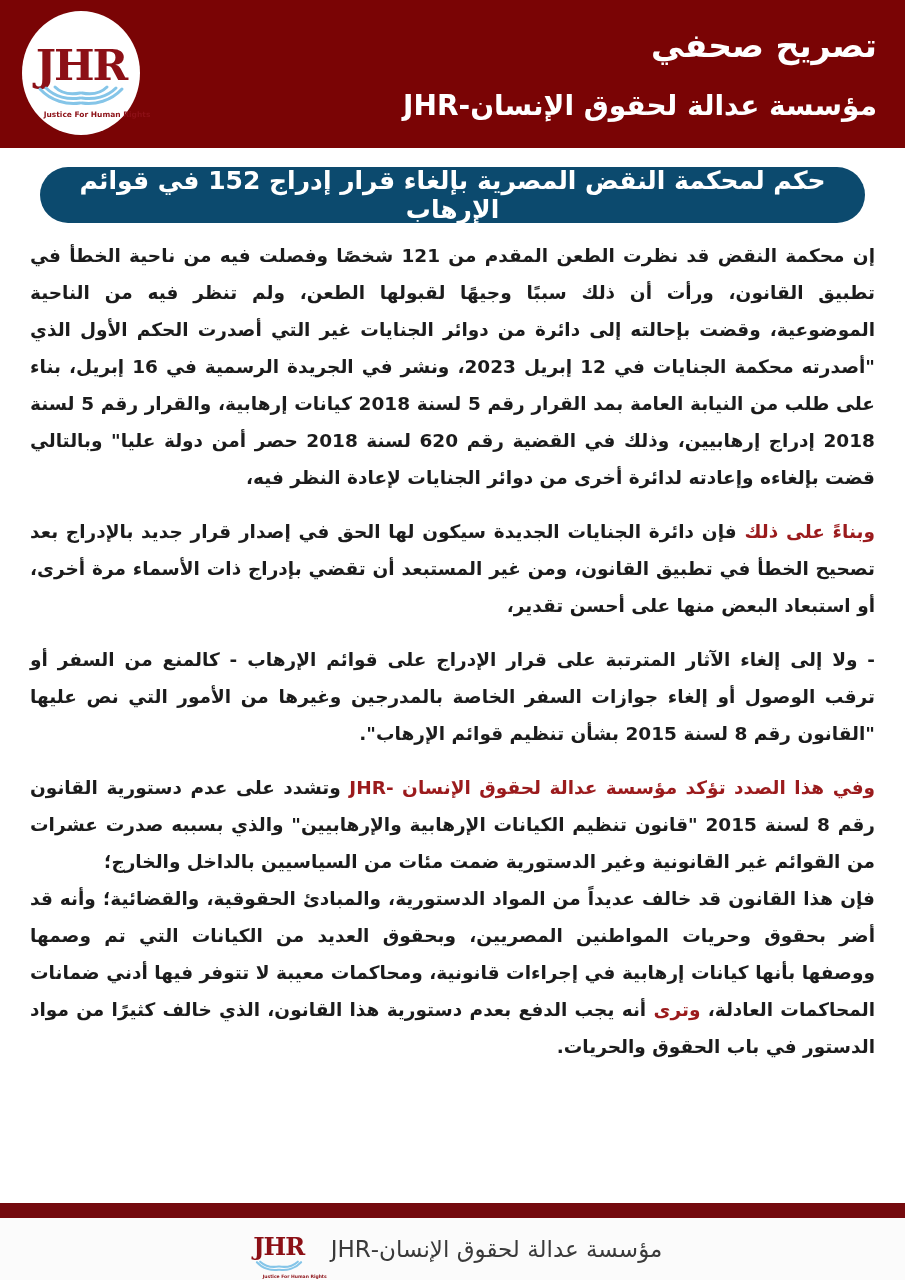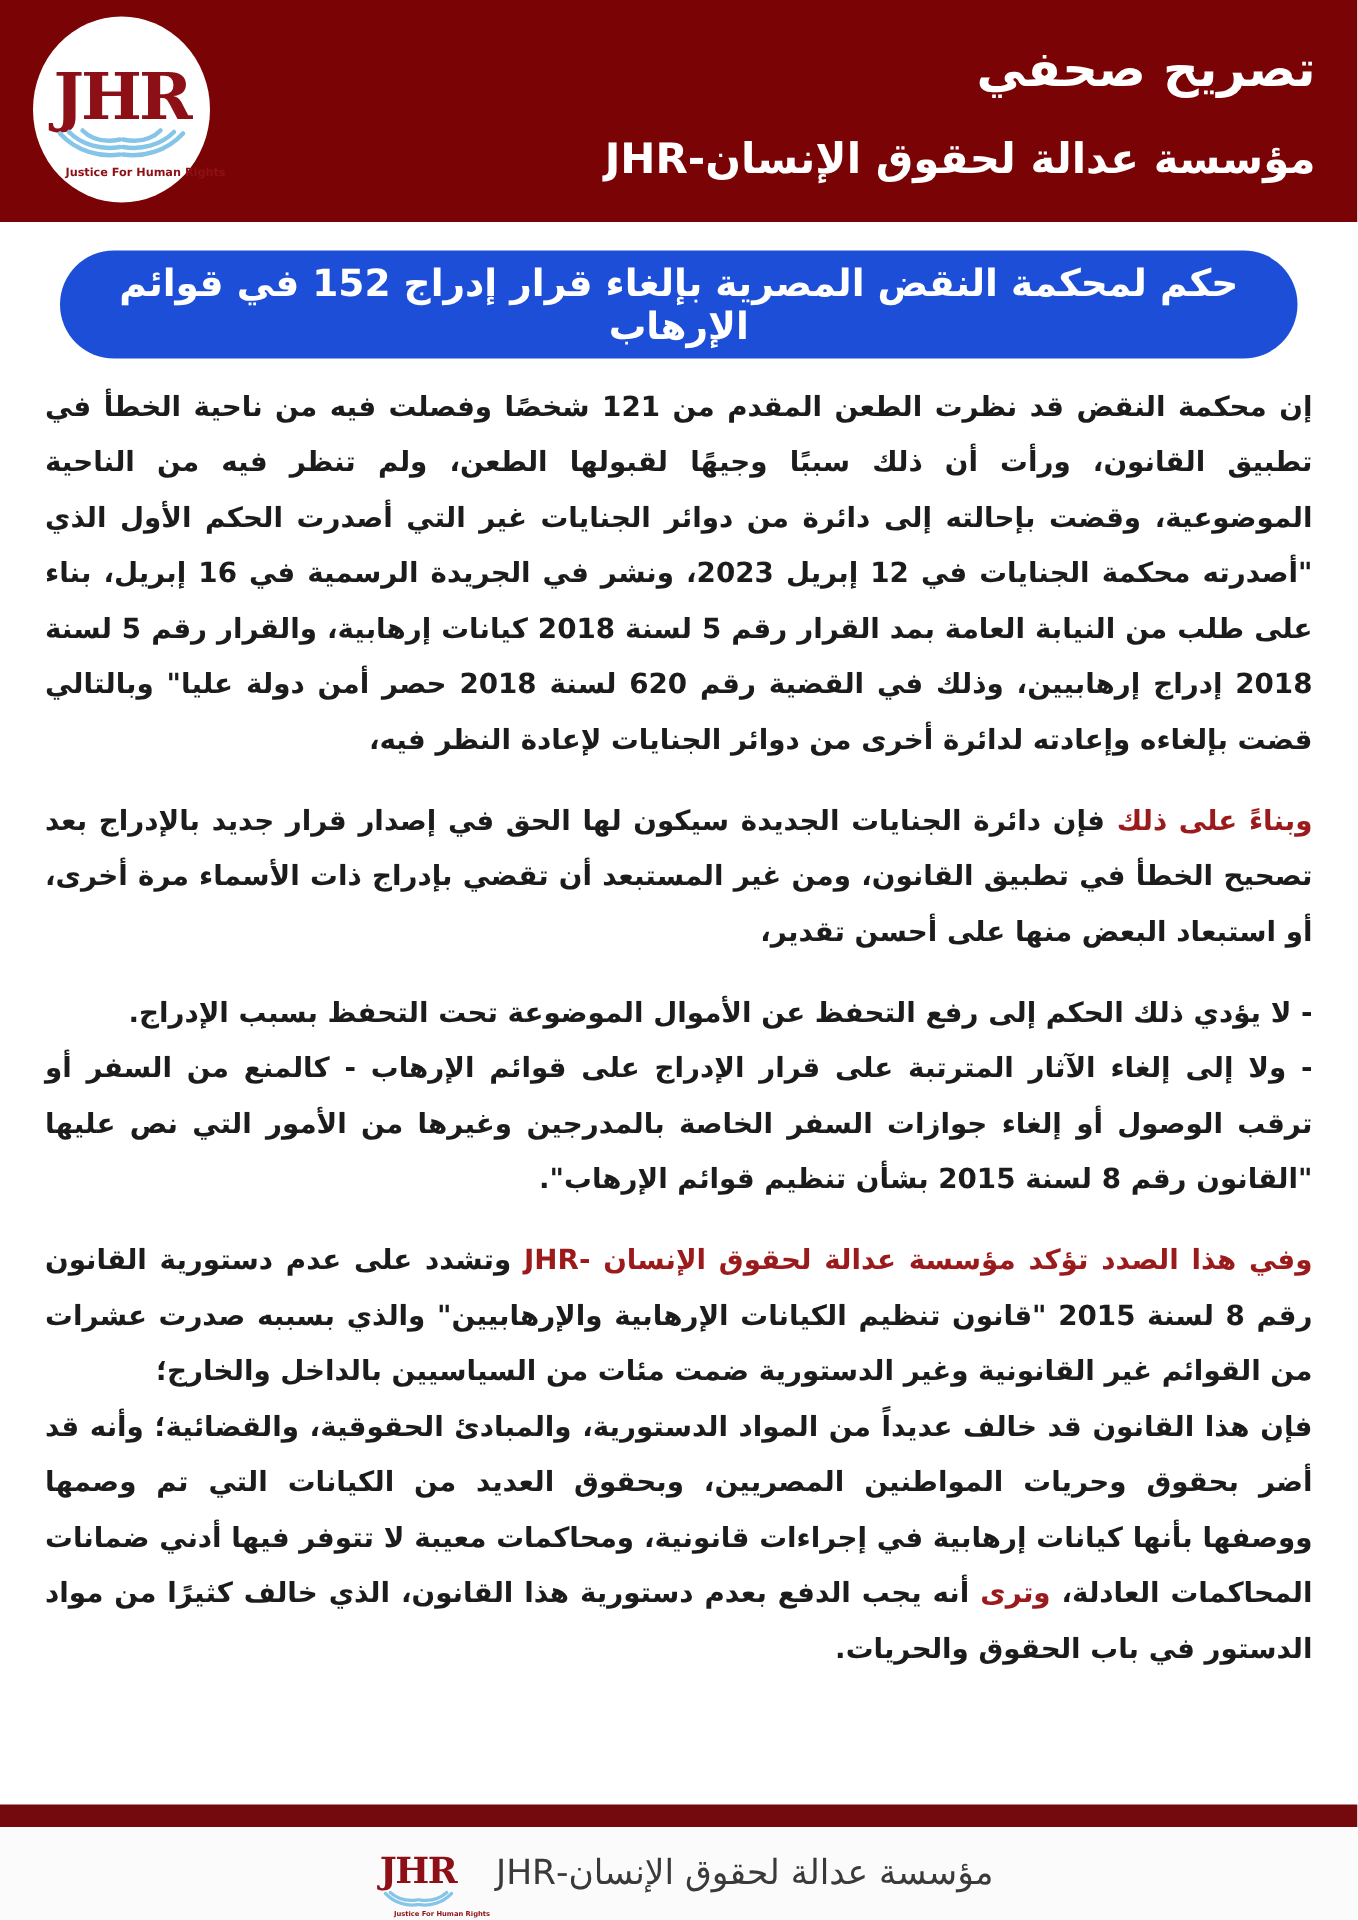--- a/index.html
+++ b/index.html
@@ -26,21 +26,21 @@
   }
   .header-text{
     position:absolute;top:0;right:28px;height:100%;
     display:flex;flex-direction:column;justify-content:center;
     text-align:right;color:#ffffff;direction:rtl;
   }
   .header-line1{font-size:33px;font-weight:bold;margin-bottom:24px;}
   .header-line2{font-size:28px;font-weight:bold;}
   
   .title-pill{
-    margin:19px 40px 0 40px;height:72px;background:#1d4ed8;border-radius:38px;
+    margin:19px 40px 0 40px;height:56px;background:#0c4a6e;border-radius:38px;
     display:flex;align-items:center;justify-content:center;
     color:#ffffff;font-size:25px;font-weight:bold;direction:rtl;text-align:center;
     padding:0 24px;box-sizing:border-box;
   }
   
   .content{
     direction:rtl;text-align:justify;padding:14px 30px 0 30px;
     font-size:18.5px;font-weight:bold;color:#1c1c1c;line-height:2.0;
   }
   .content p{margin:0 0 17px 0;}
@@ -88,21 +88,20 @@
 </div>
 
 <main class="content">
 
   <p>إن محكمة النقض قد نظرت الطعن المقدم من 121 شخصًا وفصلت فيه من ناحية الخطأ في تطبيق القانون، ورأت أن ذلك سببًا وجيهًا لقبولها الطعن، ولم تنظر فيه من الناحية الموضوعية، وقضت بإحالته إلى دائرة من دوائر الجنايات غير التي أصدرت الحكم الأول الذي "أصدرته محكمة الجنايات في 12 إبريل 2023، ونشر في الجريدة الرسمية في 16 إبريل، بناء على طلب من النيابة العامة بمد القرار رقم 5 لسنة 2018 كيانات إرهابية، والقرار رقم 5 لسنة 2018 إدراج إرهابيين، وذلك في القضية رقم 620 لسنة 2018 حصر أمن دولة عليا" وبالتالي قضت بإلغاءه وإعادته لدائرة أخرى من دوائر الجنايات لإعادة النظر فيه،</p>
 
   <p>
     <span class="red">وبناءً على ذلك</span><span> فإن دائرة الجنايات الجديدة سيكون لها الحق في إصدار قرار جديد بالإدراج بعد تصحيح الخطأ في تطبيق القانون، ومن غير المستبعد أن تقضي بإدراج ذات الأسماء مرة أخرى، أو استبعاد البعض منها على أحسن تقدير،</span>
   </p>
 
-  <p class="tight">- لا يؤدي ذلك الحكم  إلى رفع التحفظ عن الأموال الموضوعة تحت التحفظ بسبب الإدراج.</p>
   <p>- ولا إلى إلغاء الآثار المترتبة على قرار الإدراج على قوائم الإرهاب - كالمنع من السفر أو ترقب الوصول أو إلغاء جوازات السفر الخاصة بالمدرجين وغيرها من الأمور التي نص عليها "القانون رقم 8 لسنة 2015 بشأن تنظيم قوائم الإرهاب".</p>
 
   <p class="tight">
     <span class="red">وفي هذا الصدد تؤكد مؤسسة عدالة لحقوق الإنسان -JHR</span><span>  وتشدد على عدم دستورية القانون رقم 8 لسنة 2015 "قانون تنظيم الكيانات الإرهابية والإرهابيين" والذي بسببه صدرت عشرات من القوائم غير القانونية وغير الدستورية ضمت مئات من السياسيين بالداخل والخارج؛</span>
   </p>
   <p>
     <span>فإن هذا القانون قد خالف عديداً من المواد الدستورية، والمبادئ الحقوقية، والقضائية؛  وأنه قد أضر بحقوق وحريات المواطنين المصريين، وبحقوق العديد من الكيانات التي تم وصمها ووصفها بأنها كيانات إرهابية في إجراءات قانونية، ومحاكمات معيبة لا تتوفر فيها أدني ضمانات المحاكمات العادلة، </span><span class="red">وترى</span><span> أنه يجب الدفع بعدم دستورية هذا القانون، الذي خالف كثيرًا من مواد الدستور في باب الحقوق والحريات.</span>
   </p>
 
 </main>

